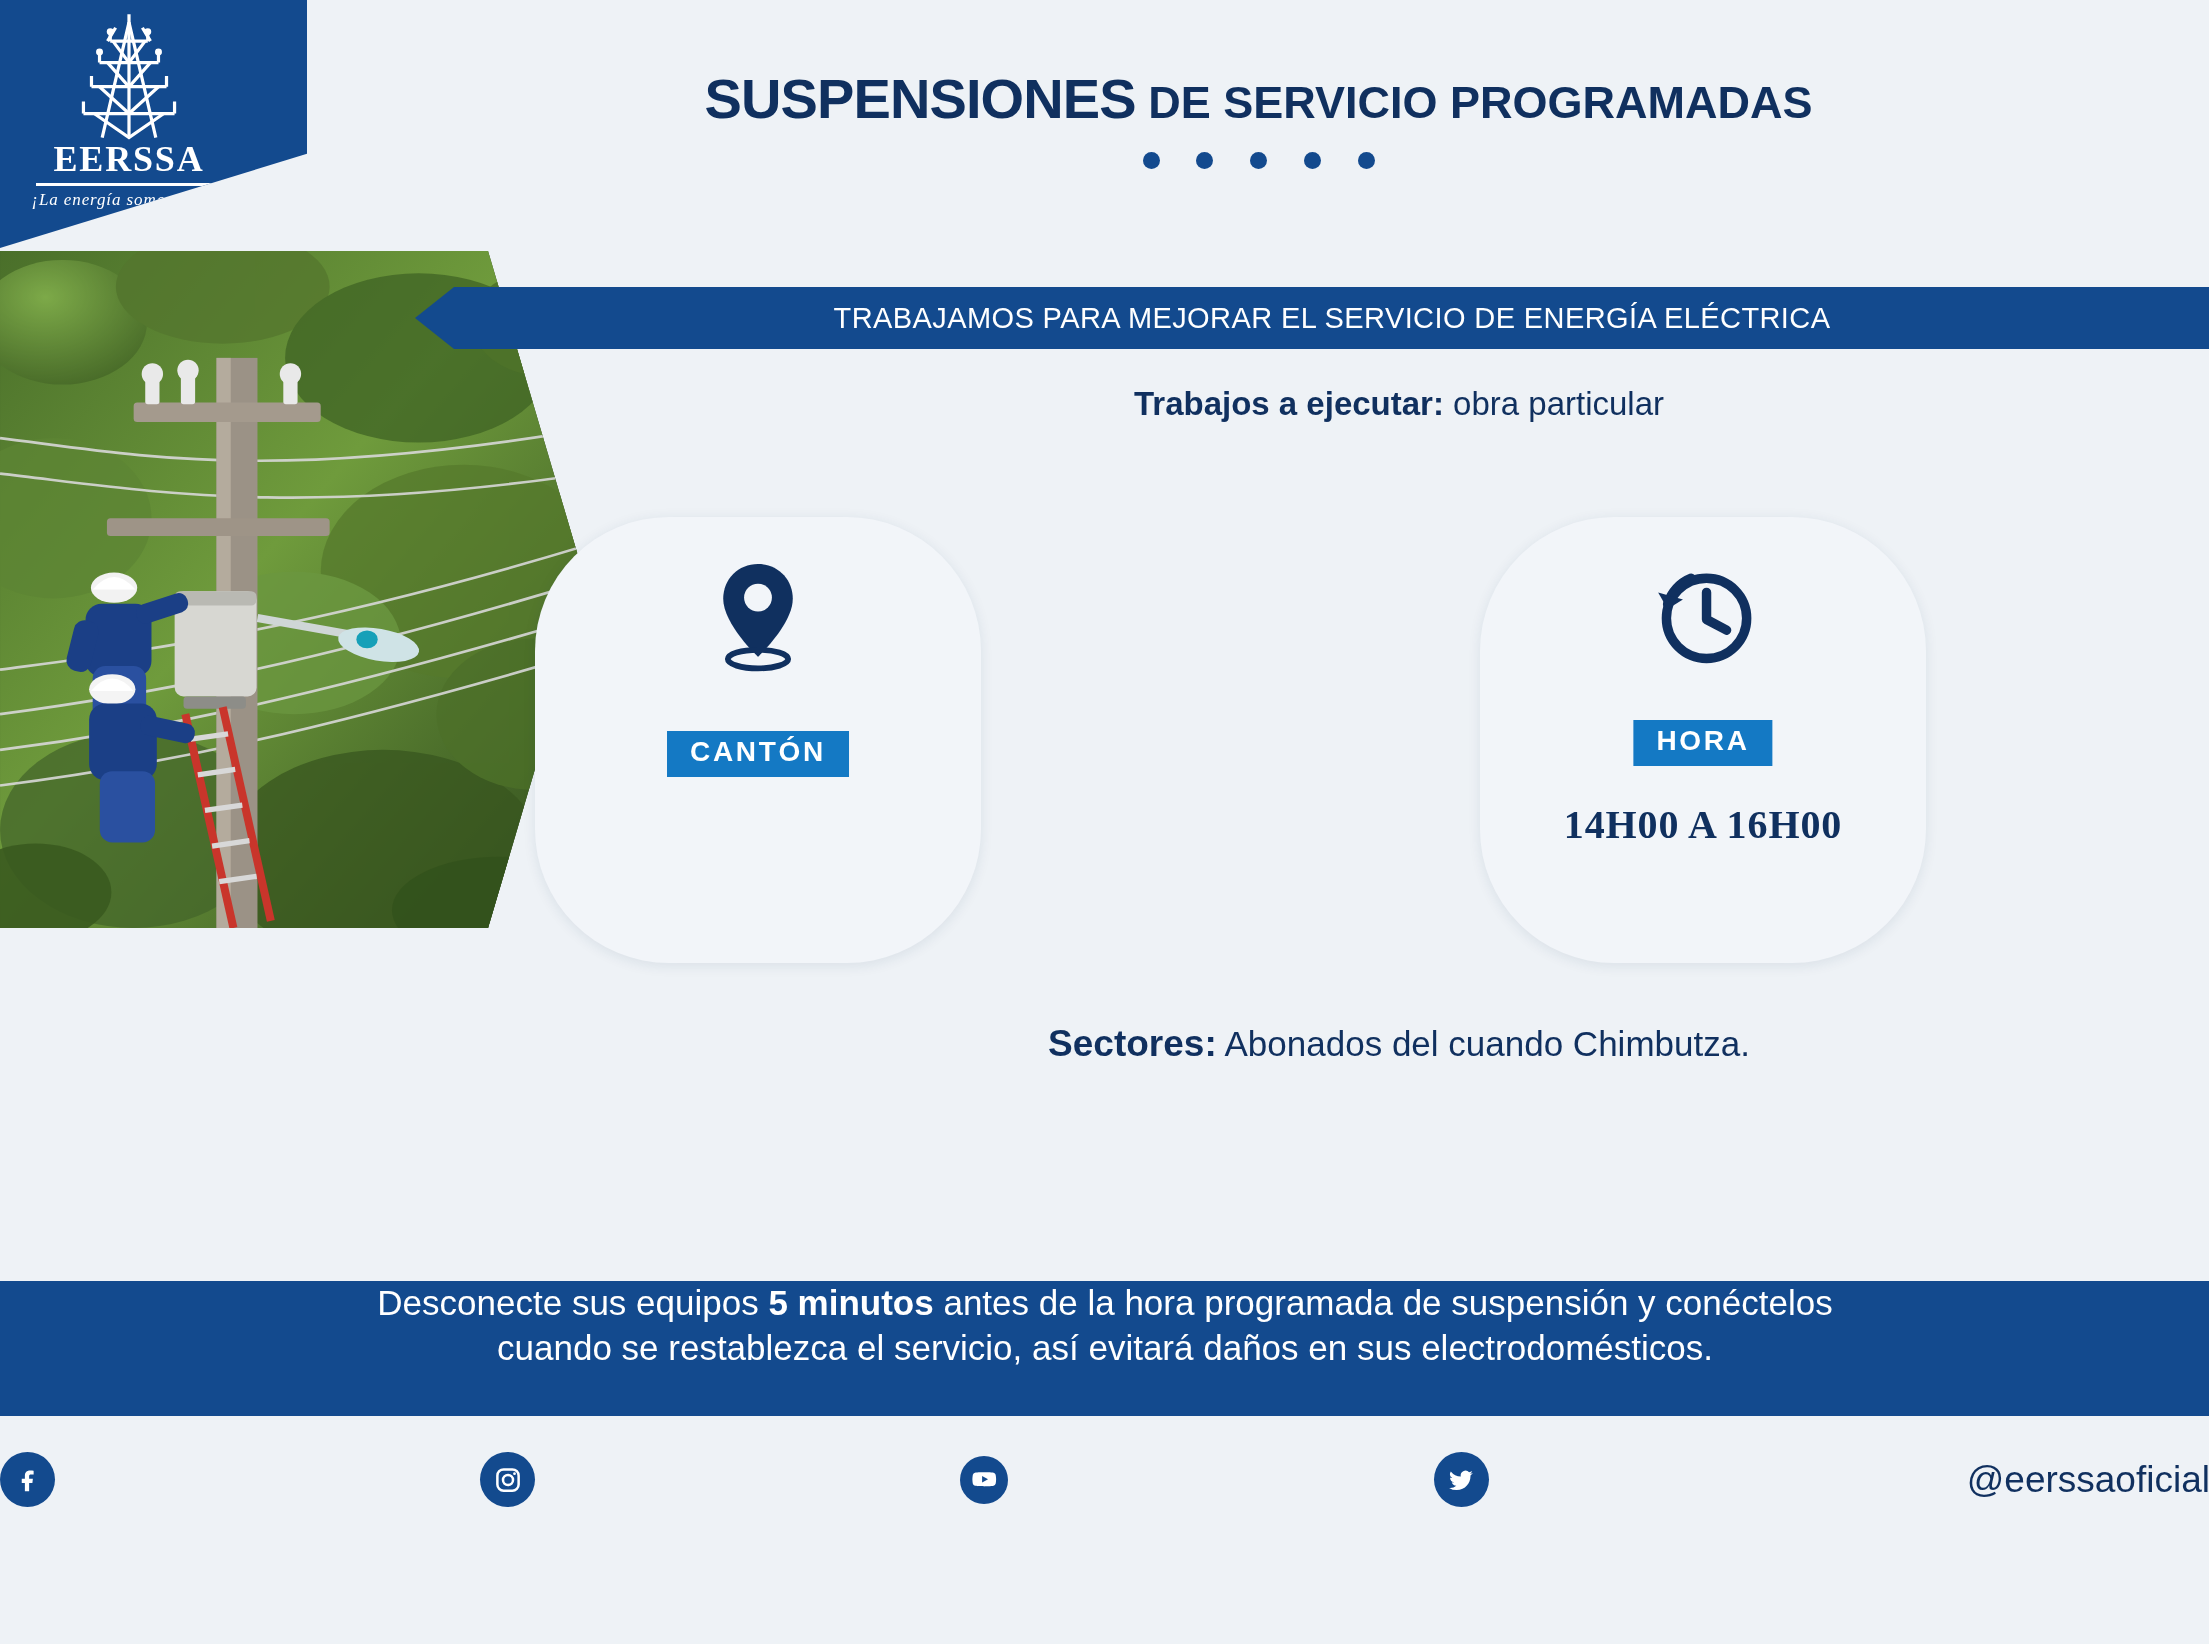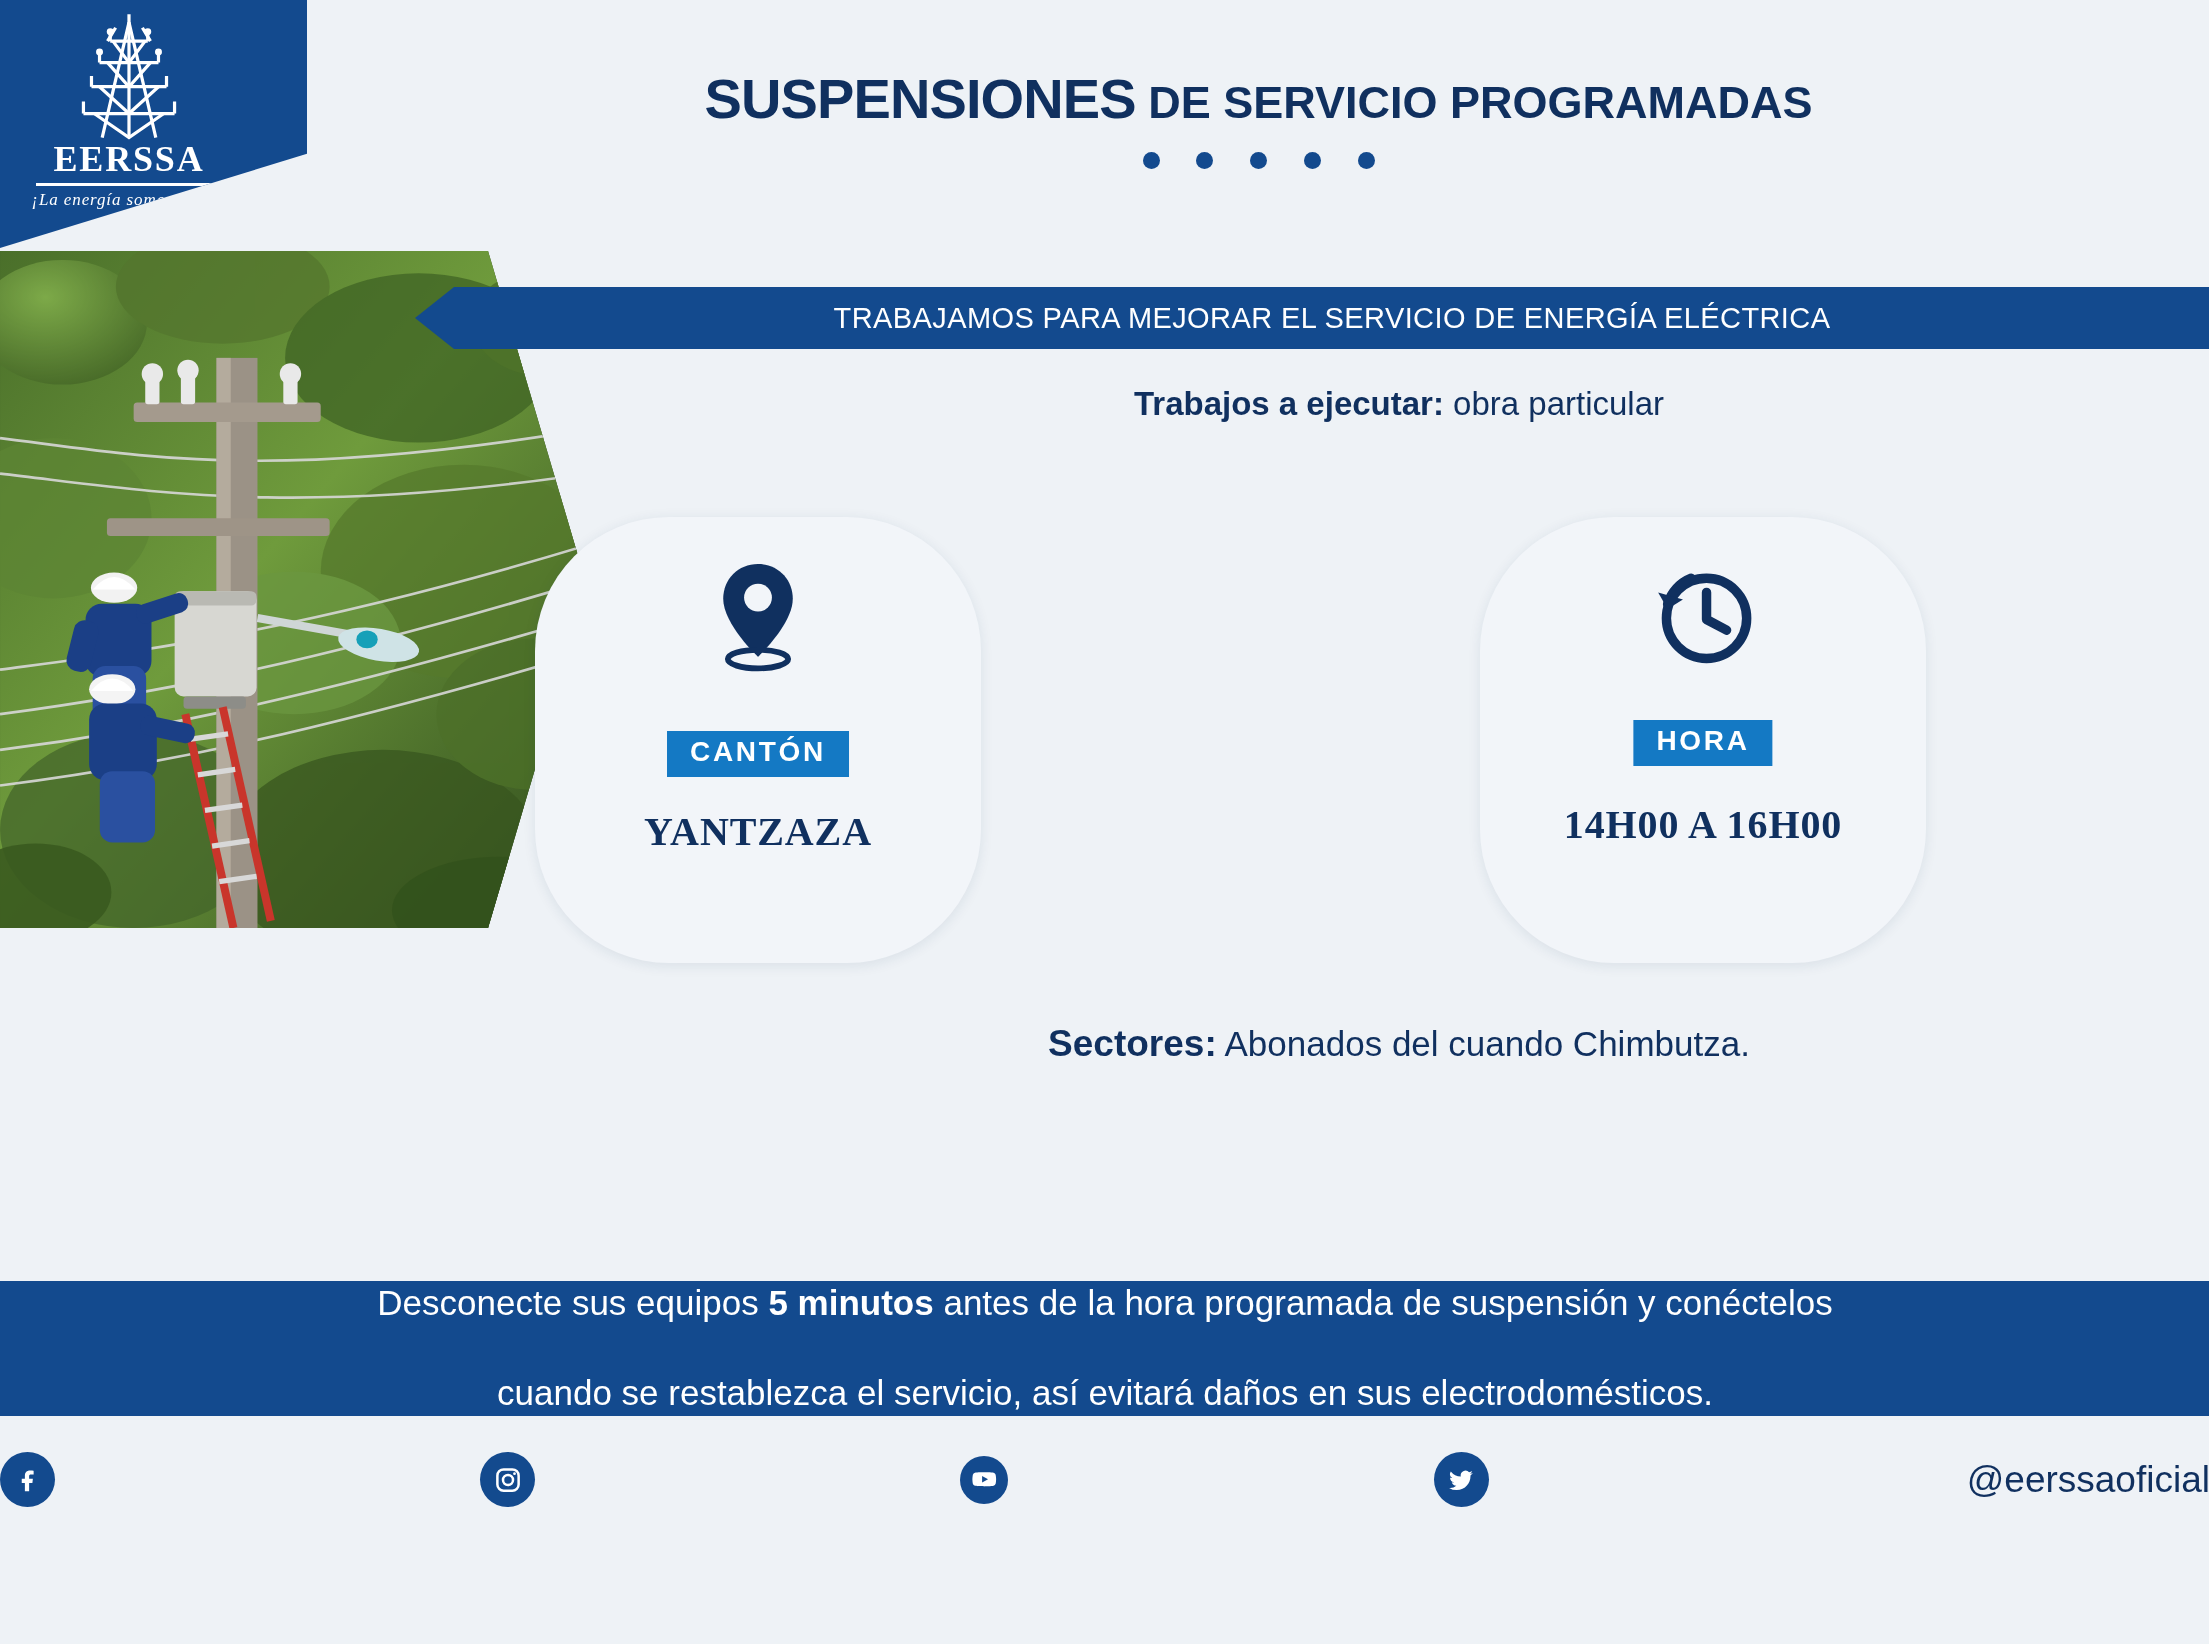--- a/index.html
+++ b/index.html
@@ -215,21 +215,21 @@
     position: absolute;
     left: 0;
     right: 0;
     top: 1281px;
     height: 135px;
     background: #134a8e;
     color: #ffffff;
     display: flex;
     flex-direction: column;
     align-items: center;
-    justify-content: space-between;
+    justify-content: flex-start;
     text-align: center;
     font-size: 35px;
     line-height: 1.28;
   }
   .notice b { font-weight: bold; }
 
   
   .social {
     position: absolute;
     left: 0;
@@ -412,21 +412,20 @@
 
   <div class="card c1">
     <div class="card-icon">
       <svg width="116" height="116" viewBox="0 0 100 100">
         <path d="M50 6 C33 6 20 19 20 36 C20 58 50 86 50 86 C50 86 80 58 80 36 C80 19 67 6 50 6 Z" fill="#10305f"></path>
         <circle cx="50" cy="35" r="12" fill="#f2f5f9"></circle>
         <ellipse cx="50" cy="88" rx="26" ry="8" fill="none" stroke="#10305f" stroke-width="5"></ellipse>
       </svg>
     </div>
     <div class="card-chip">CANTÓN</div>
-    <div class="card-value">YANTZAZA</div>
   </div>
 
 
   <div class="card c3">
     <div class="card-icon">
       <svg width="118" height="118" viewBox="0 0 100 100">
         <circle cx="53" cy="52" r="34" fill="none" stroke="#10305f" stroke-width="8"></circle>
         <path d="M53 30 L53 53 L70 62" fill="none" stroke="#10305f" stroke-width="8" stroke-linecap="round" stroke-linejoin="round"></path>
         <path d="M20 40 A34 34 0 0 1 40 18" fill="none" stroke="#10305f" stroke-width="8" stroke-linecap="round"></path>
         <path d="M12 30 L20 44 L33 36 Z" fill="#10305f"></path>

